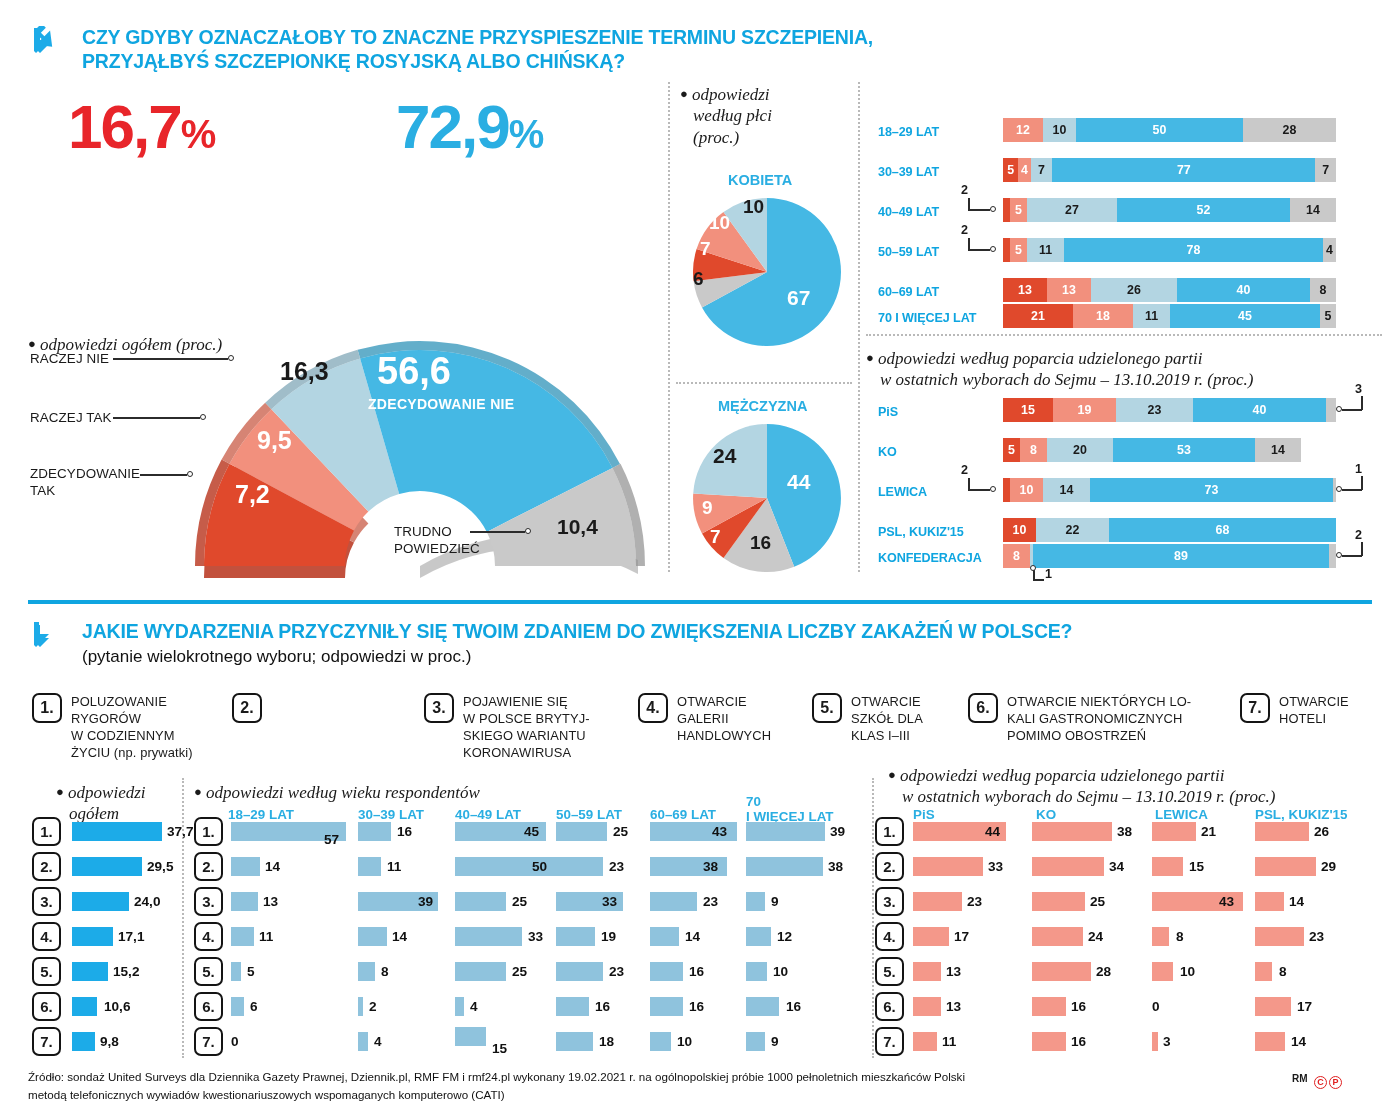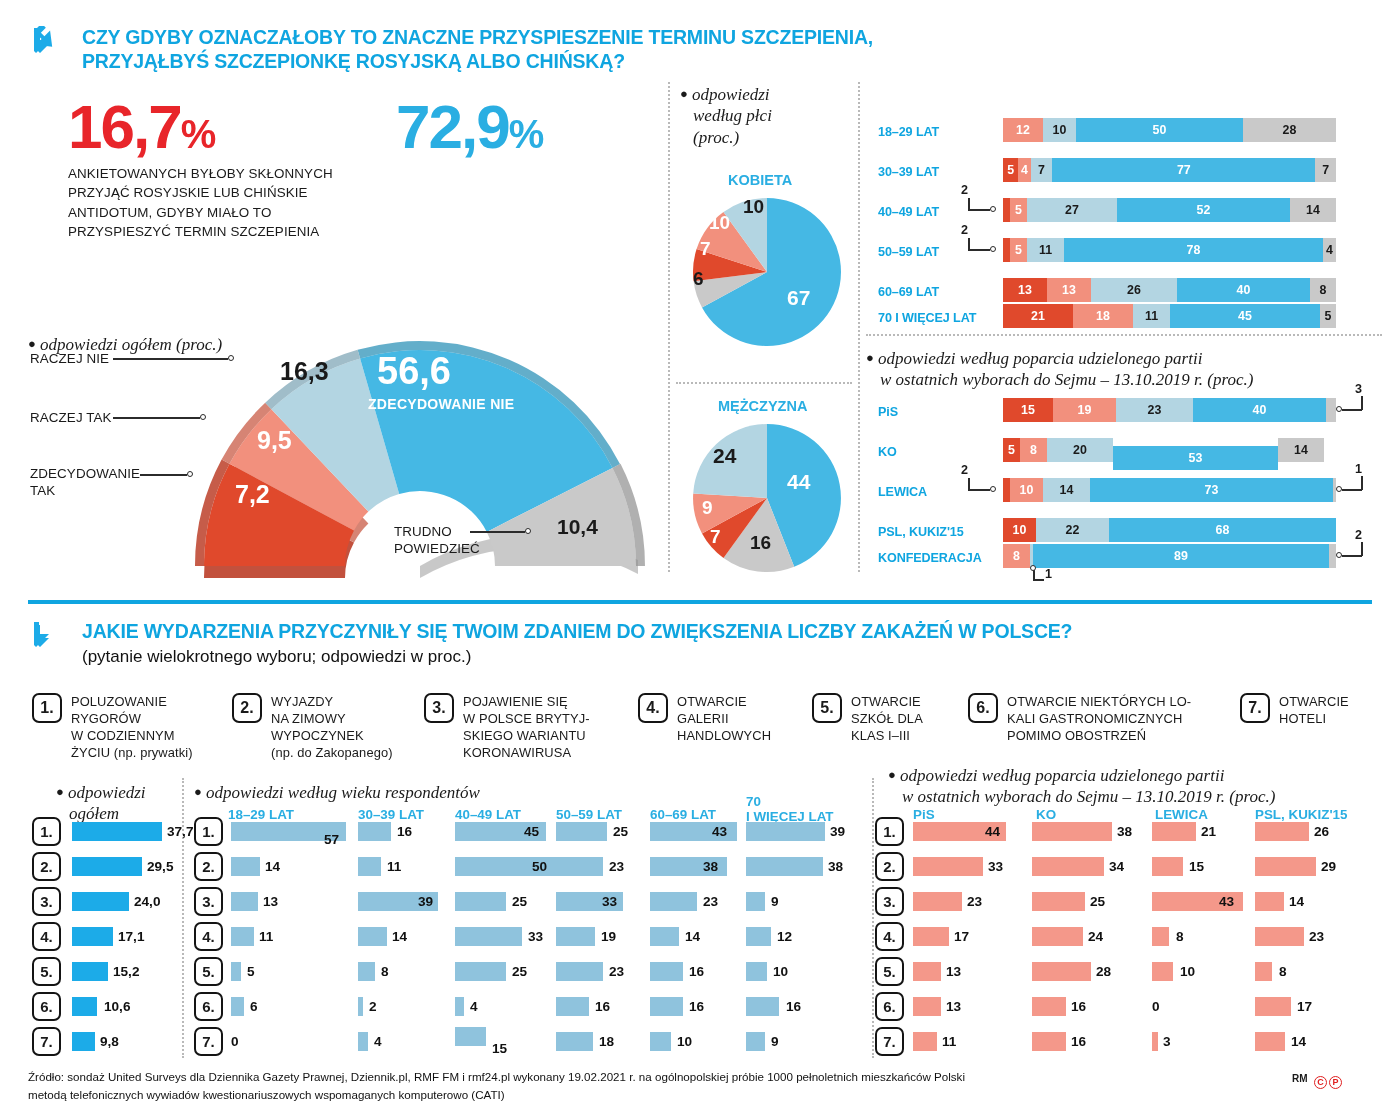--- a/index.html
+++ b/index.html
@@ -109,21 +109,20 @@
       <path d="M6 5 h6 v13 h9 l-9 9 -6 -6 z" fill="#1cabe8"></path>
     </svg>
     <div>
       <div class="sec-title">CZY GDYBY OZNACZAŁOBY TO ZNACZNE PRZYSPIESZENIE TERMINU SZCZEPIENIA,</div>
       <div class="sec-title">PRZYJĄŁBYŚ SZCZEPIONKĘ ROSYJSKĄ ALBO CHIŃSKĄ?</div>
     </div>
   </div>
 
   <div style="position:absolute;left:68px;top:98px;width:300px;">
     <div class="bignum red"><span>16,7</span><span class="pct">%</span></div>
-    <div class="blurb">ANKIETOWANYCH BYŁOBY SKŁONNYCH PRZYJĄĆ ROSYJSKIE LUB CHIŃSKIE ANTIDOTUM, GDYBY MIAŁO TO PRZYSPIESZYĆ TERMIN SZCZEPIENIA</div>
   </div>
 
   <div style="position:absolute;left:396px;top:98px;width:200px;">
     <div class="bignum blue"><span>72,9</span><span class="pct">%</span></div>
   </div>
 
   <div class="cap" style="position:absolute;left:28px;top:334px;">
     <span class="dot">●</span>
     <span>odpowiedzi ogółem (proc.)</span>
   </div>
@@ -324,21 +323,21 @@
   <div class="callout" style="left:1355px;top:382px;">3</div>
   <div class="lead h" style="left:1342px;top:409px;width:20px;"></div>
   <div class="lead v" style="left:1361px;top:396px;height:14px;"></div>
   <div class="ring" style="left:1336px;top:406px;"></div>
 
   <div class="grp-label" style="position:absolute;left:878px;top:445px;">KO</div>
   <div class="sbar" style="left:1003px;top:438px;width:333px;">
     <div class="seg c-dred  w" style="width:17px;">5</div>
     <div class="seg c-salm  w" style="width:27px;">8</div>
     <div class="seg c-lblue d" style="width:66px;">20</div>
-    <div class="seg c-cyan  w" style="width:165px;margin-top:8px;">53</div>
+    <div class="seg c-cyan  w" style="width:142px;">53</div>
     <div class="seg c-gray  d" style="width:46px;">14</div>
   </div>
 
   <div class="grp-label" style="position:absolute;left:878px;top:485px;">LEWICA</div>
   <div class="sbar" style="left:1003px;top:478px;width:333px;">
     <div class="seg c-dred" style="width:7px;"></div>
     <div class="seg c-salm  w" style="width:33px;">10</div>
     <div class="seg c-lblue d" style="width:47px;">14</div>
     <div class="seg c-cyan  w" style="width:243px;">73</div>
     <div class="seg c-gray" style="width:3px;"></div>
@@ -392,26 +391,20 @@
     <div class="numbox">1.</div>
     <div class="legend-text">
       <span>POLUZOWANIE</span><br>
       <span>RYGORÓW</span><br>
       <span>W CODZIENNYM</span><br>
       <span>ŻYCIU (np. prywatki)</span>
     </div>
   </div>
   <div class="legend-item" style="left:232px;top:693px;width:180px;">
     <div class="numbox">2.</div>
-    <div class="legend-text">
-      <span>WYJAZDY</span><br>
-      <span>NA ZIMOWY</span><br>
-      <span>WYPOCZYNEK</span><br>
-      <span>(np. do Zakopanego)</span>
-    </div>
   </div>
   <div class="legend-item" style="left:424px;top:693px;width:190px;">
     <div class="numbox">3.</div>
     <div class="legend-text">
       <span>POJAWIENIE SIĘ</span><br>
       <span>W POLSCE BRYTYJ-</span><br>
       <span>SKIEGO WARIANTU</span><br>
       <span>KORONAWIRUSA</span>
     </div>
   </div>

